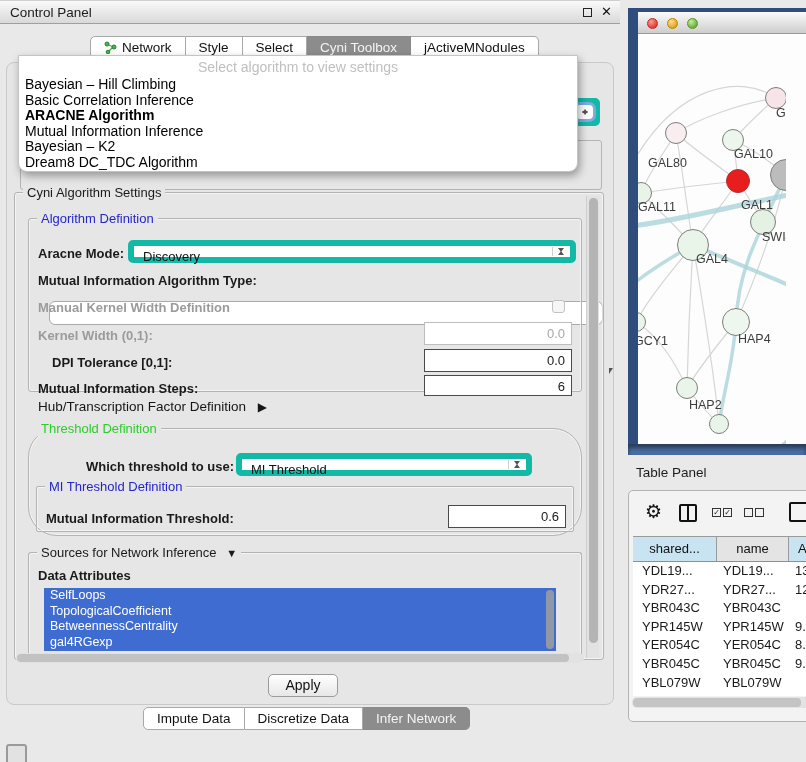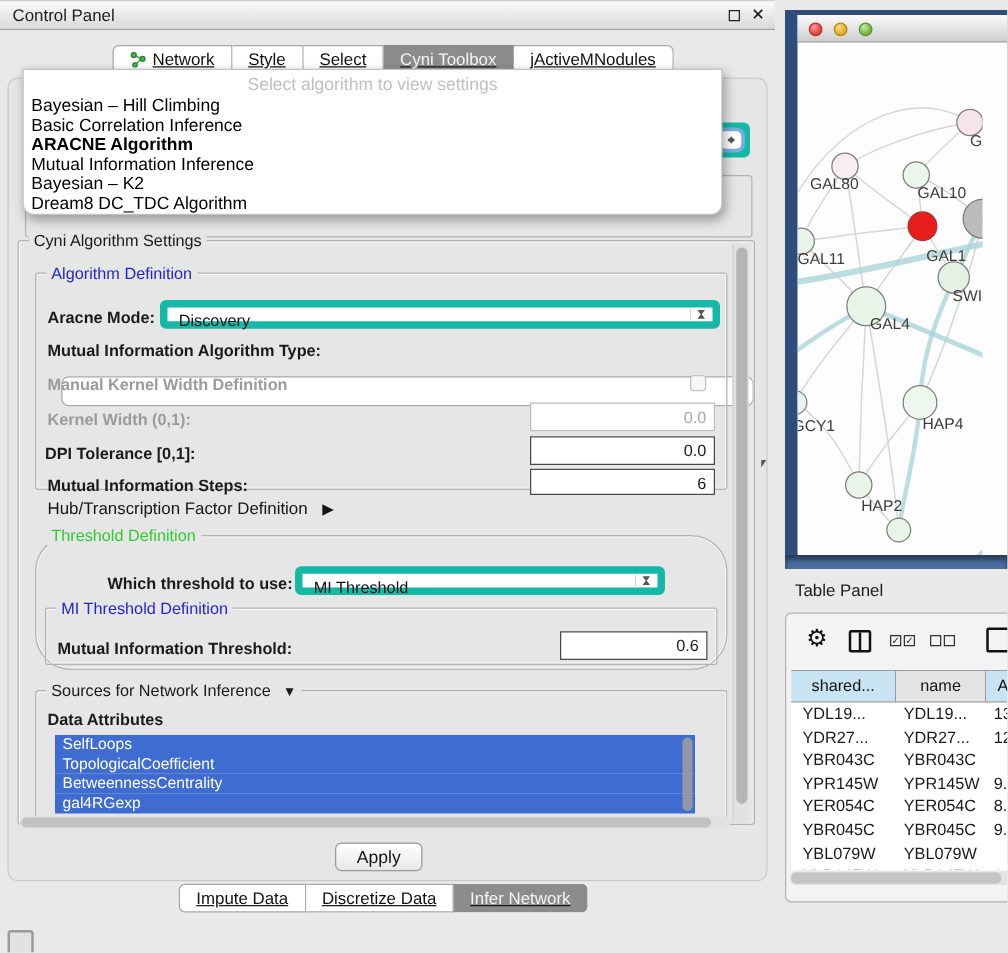--- a/index.html
+++ b/index.html
@@ -10,21 +10,21 @@
 
   
   .cp-titlebar { position:absolute; left:0; top:7; width:620px; height:24px;
      background:linear-gradient(#fafafa,#d9d9d9); border-top:1px solid #cfcfcf;
      border-bottom:1px solid #9f9f9f; }
   .cp-title { position:absolute; left:10px; top:4px; font-size:13.5px; color:#1c1c1c; }
   .float-ic { position:absolute; right:28px; top:7px; width:9px; height:9px;
      border:1.6px solid #222; background:transparent; }
   .close-ic { position:absolute; right:8px; top:3px; font-size:13px; font-weight:bold; color:#111; cursor:default; }
 
-  .tabrow { position:absolute; display:flex; height:23px;text-decoration:underline; }
+  .tabrow { position:absolute; display:flex; height:23px; }
   .tabrow.top { left:90px; top:36px; }
   .tabrow.bottom { left:143px; top:707px; }
   .tab { display:flex; align-items:center; gap:5px; padding:0 13px; background:#fff;
      border:1px solid #a8a8a8; border-left:none; font-size:13.5px; color:#111; white-space:nowrap; }
   .tab.first { border-left:1px solid #a8a8a8; border-radius:5px 0 0 5px; }
   .tab.last { border-radius:0 5px 5px 0; }
   .tab.sel { background:var(--tab_selected_bg); color:#f4f4f4; border-color:#8a8a8a; }
 
   .cp-body { position:absolute; left:6px; top:62px; width:608px; height:643px;
      background:#e6e6e6; border:1px solid #c9c9c9; border-radius:8px; }
@@ -201,21 +201,21 @@
     <span class="stepper">
         <i class="up"></i>
         <i class="dn"></i>
       </span>
   </div>
   <span class="lbl" style="left:38px; top:273px;">Mutual Information Algorithm Type:</span>
   <span class="lbl dis" style="left:38px; top:300px;">Manual Kernel Width Definition</span>
   <span class="chk" style="left:552px; top:300px;"></span>
   <span class="lbl dis" style="left:38px; top:328px;">Kernel Width (0,1):</span>
   <div class="field dis" style="left:424px; top:322px; width:148px; height:23px;">0.0</div>
-  <span class="lbl" style="left:22px; top:355px;padding-left:14px;">DPI Tolerance [0,1]:</span>
+  <span class="lbl" style="left:38px; top:355px;padding-left:14px;">DPI Tolerance [0,1]:</span>
   <div class="field" style="left:424px; top:349px; width:148px; height:23px;">0.0</div>
   <span class="lbl" style="left:38px; top:381px;">Mutual Information Steps:</span>
   <div class="field" style="left:424px; top:375px; width:148px; height:21px;">6</div>
 
   <div class="hub">
     <span>Hub/Transcription Factor Definition</span>
     <span class="tri-right">▶</span>
   </div>
 
   <div class="group" style="left:28px; top:428px; width:554px; height:108px;border-radius:29px;">
@@ -329,21 +329,21 @@
         <div class="node" style="left: 112px; top: 175px; width: 26px; height: 26px; background: rgb(227, 242, 227);"></div>
         <div class="node" style="left: 39px; top: 195px; width: 32px; height: 32px; background: rgb(233, 245, 233);"></div>
         <div class="node" style="left: 149px; top: 216px; width: 26px; height: 26px; background: rgb(212, 238, 212);"></div>
         <div class="node" style="left: -12px; top: 278px; width: 20px; height: 20px; background: rgb(234, 245, 234);"></div>
         <div class="node" style="left: 84px; top: 274px; width: 28px; height: 28px; background: rgb(238, 247, 238);"></div>
         <div class="node" style="left: 149px; top: 276px; width: 24px; height: 24px; background: rgb(242, 163, 163);"></div>
         <div class="node" style="left: 38px; top: 343px; width: 22px; height: 22px; background: rgb(234, 245, 234);"></div>
         <div class="node" style="left: 71px; top: 380px; width: 20px; height: 20px; background: rgb(233, 244, 233);"></div>
 
         <span class="nlabel" style="left:138px; top:72px;">GAL</span>
-        <span class="nlabel" style="left:10px;  top:106px;text-align:right;">GAL80</span>
+        <span class="nlabel" style="left:10px;  top:122px;text-align:right;">GAL80</span>
         <span class="nlabel" style="left:96px;  top:113px;">GAL10</span>
         <span class="nlabel" style="left:103px; top:164px;">GAL1</span>
         <span class="nlabel" style="left:0px;   top:166px;">GAL11</span>
         <span class="nlabel" style="left:124px; top:196px;">SWI4</span>
         <span class="nlabel" style="left:58px;  top:218px;">GAL4</span>
         <span class="nlabel" style="left:-4px;  top:300px;">GCY1</span>
         <span class="nlabel" style="left:100px; top:298px;">HAP4</span>
         <span class="nlabel" style="left:161px; top:298px;">Y</span>
         <span class="nlabel" style="left:51px;  top:364px;">HAP2</span>
       </div>

